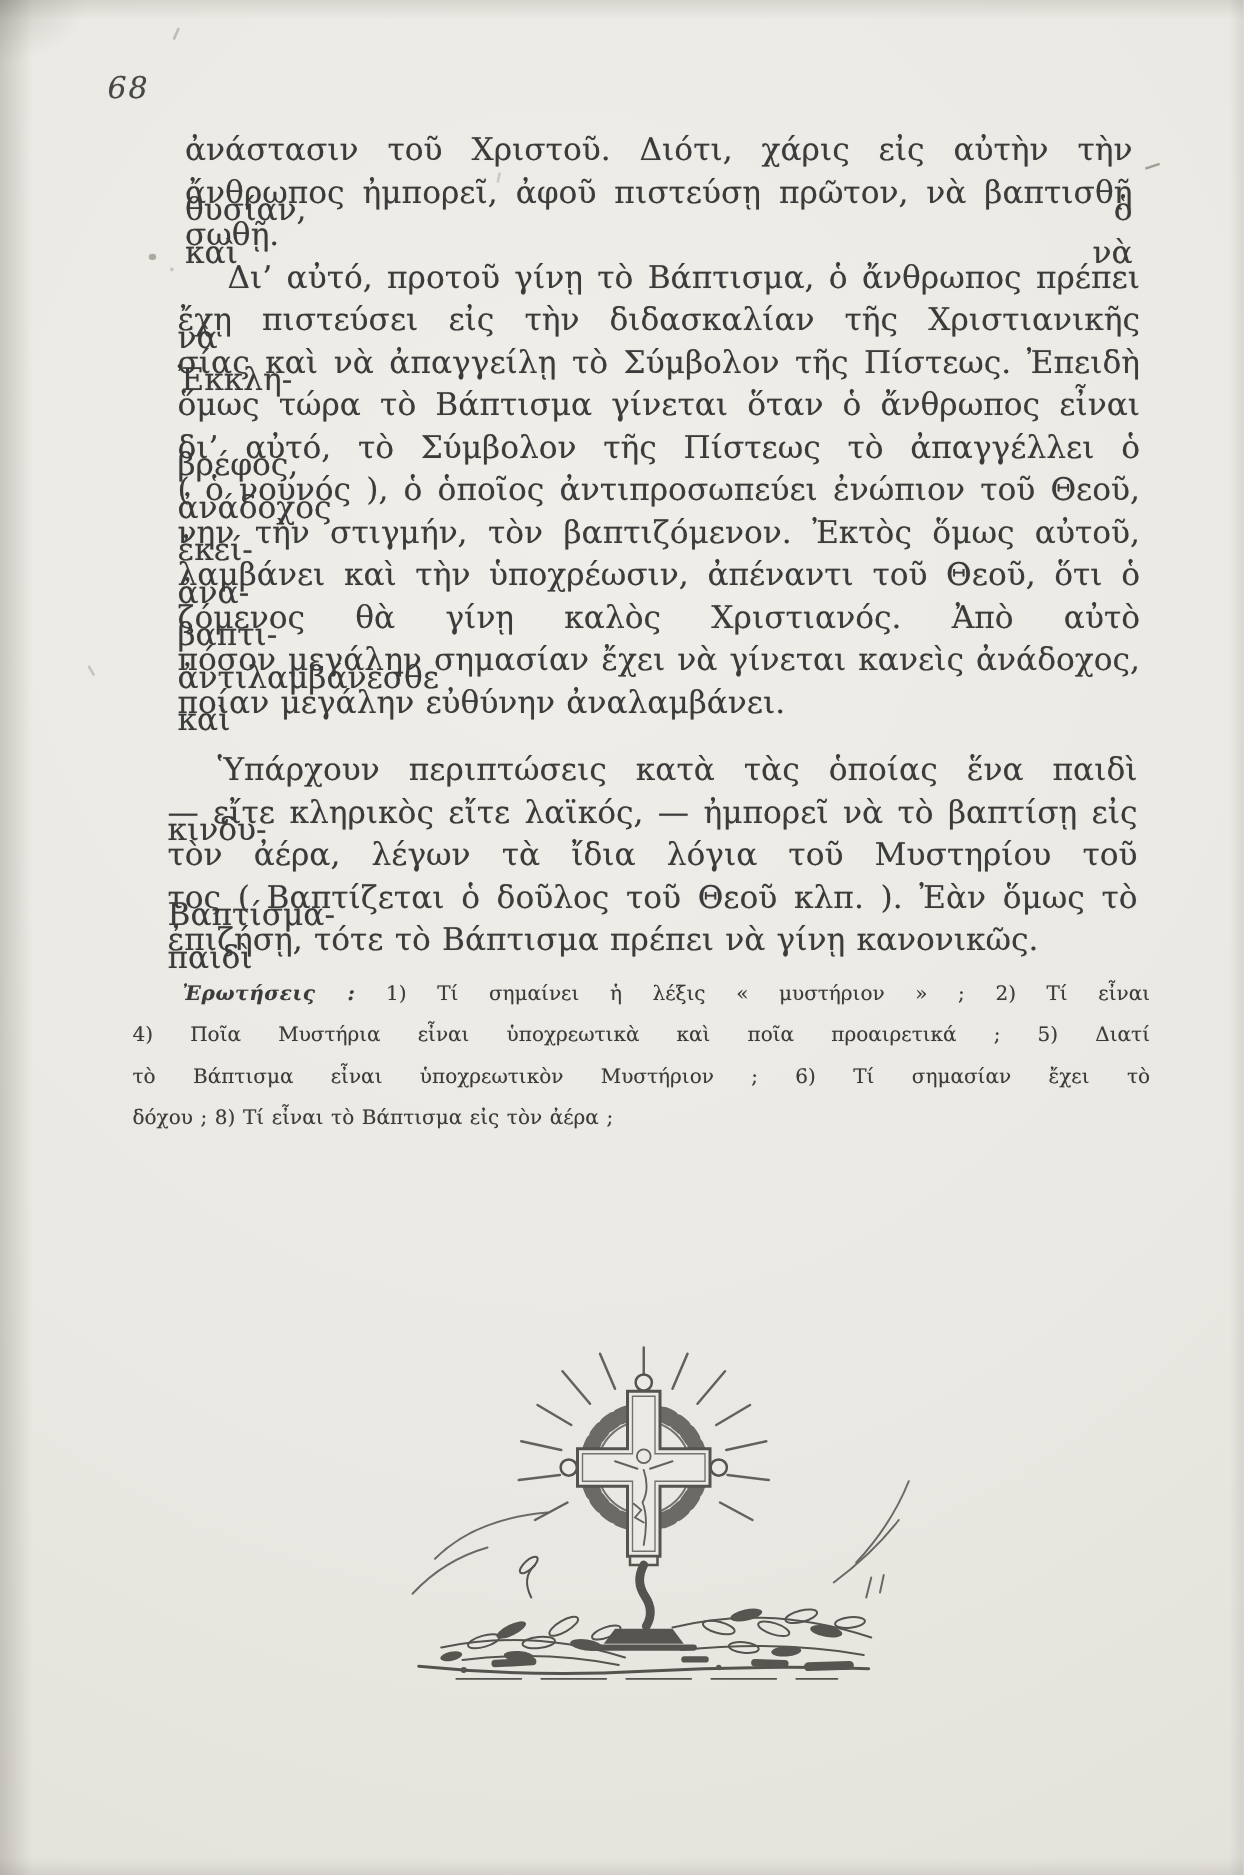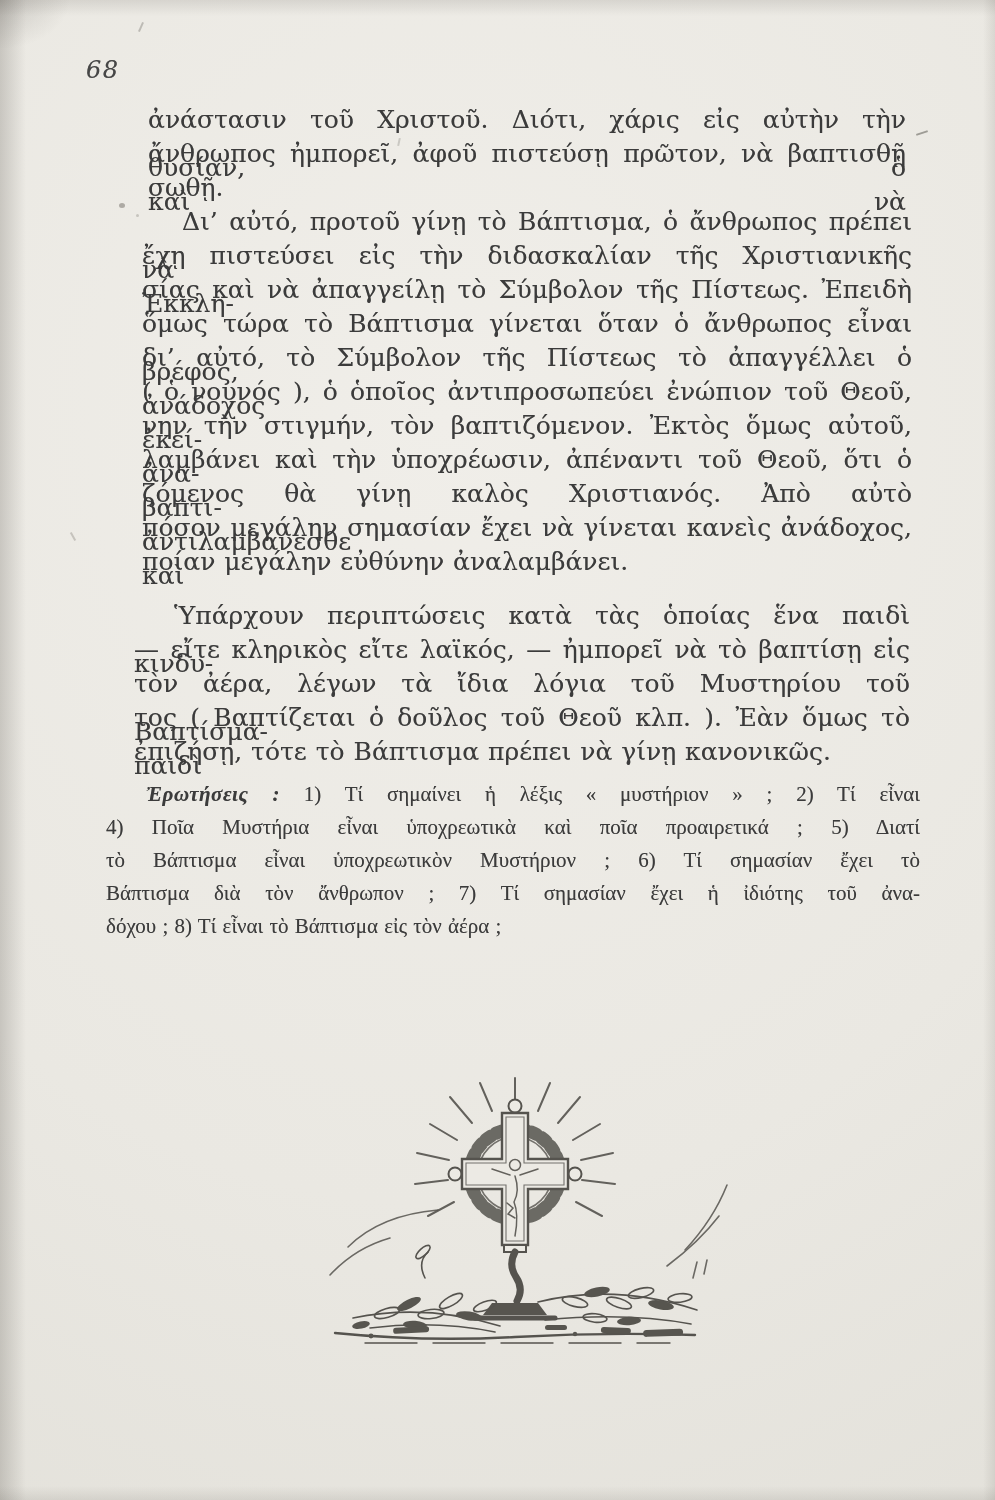--- a/index.html
+++ b/index.html
@@ -41,21 +41,21 @@
     word-spacing:1px;
   }
   .line.end { text-align-last:left; }
   .line.indent { text-indent:40px; }
 
   .para-2 { margin-left:-6px;  margin-right:-6px; }
   .para-3 { margin-left:-14px; margin-right:-4px;margin-top:20px; }
   .para-4 { margin-left:-18px; margin-right:-4px; }
 
   .questions { margin-top:16px; margin-left:-42px; margin-right:-14px; }
-  .questions .line { height:33px; line-height:33px; font-size:21px;font-family:Liberation Serif, serif; }
+  .questions .line { height:33px; line-height:33px; font-size:16px; }
   .qlabel { font-weight:bold; font-style:italic; letter-spacing:.5px; }
 
   .illustration { position:absolute; left:295px; top:1070px; }
 
   .speck { position:absolute; border-radius:50%; background:rgba(95,92,85,.45); }
   .mark  { position:absolute; background:rgba(95,92,85,.55); }
 </style>
 </head>
 <body>
 
@@ -99,21 +99,20 @@
     </section>
 
 
     <section class="questions">
       <div class="line j indent">
         <span class="qlabel">Ἐρωτήσεις :</span>
         <span>1) Τί σημαίνει ἡ λέξις « μυστήριον » ; 2) Τί εἶναι</span>
       </div>
       <div class="line j">4) Ποῖα Μυστήρια εἶναι ὑποχρεωτικὰ καὶ ποῖα προαιρετικά ; 5) Διατί</div>
       <div class="line j">τὸ Βάπτισμα εἶναι ὑποχρεωτικὸν Μυστήριον ; 6) Τί σημασίαν ἔχει τὸ</div>
-      <div class="line j">Βάπτισμα διὰ τὸν ἄνθρωπον ; 7) Τί σημασίαν ἔχει ἡ ἰδιότης τοῦ ἀνα-</div>
       <div class="line end">δόχου ; 8) Τί εἶναι τὸ Βάπτισμα εἰς τὸν ἀέρα ;</div>
     </section>
   </main>
 
   <svg class="illustration" width="440" height="285" viewBox="0 0 440 285" fill="none" stroke="#55534e" stroke-width="2" stroke-linecap="round">
 
     <g opacity="0.9">
       <path d="M220,34 L220,8"></path>
       <path d="M243,41 L255,13"></path>
       <path d="M263,53 L285,27"></path>

